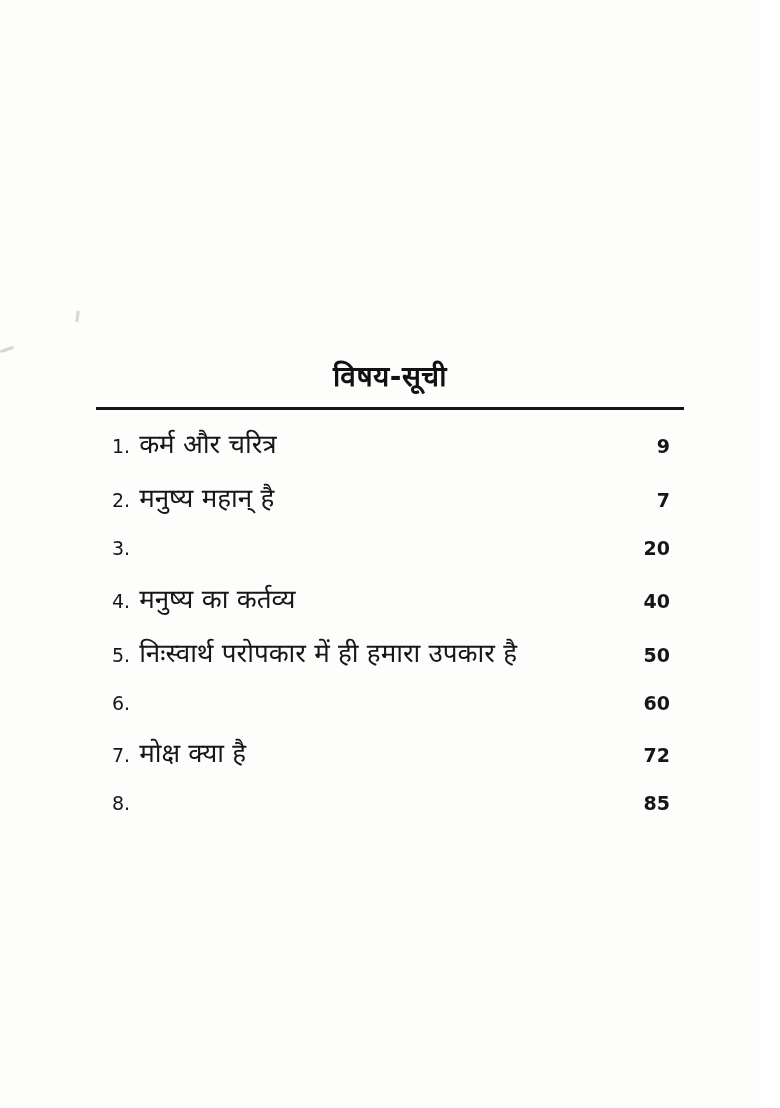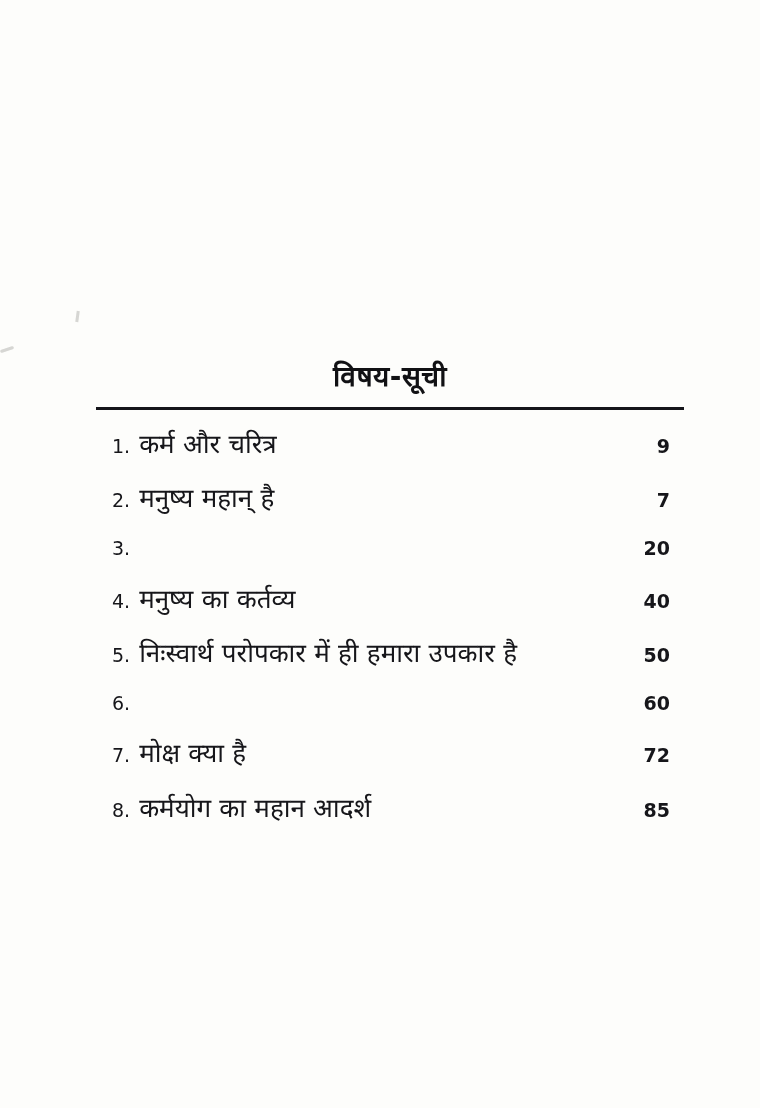--- a/index.html
+++ b/index.html
@@ -166,20 +166,19 @@
         <span class="toc-left">
           <span class="toc-num">7.</span>
           <span class="toc-text">मोक्ष क्या है</span>
         </span>
         <span class="toc-page">72</span>
       </li>
 
       <li class="toc-row">
         <span class="toc-left">
           <span class="toc-num">8.</span>
-          <span class="toc-text">कर्मयोग का महान आदर्श</span>
         </span>
         <span class="toc-page">85</span>
       </li>
 
     </ul>
   </div>
 </div>
 
 </body></html>

